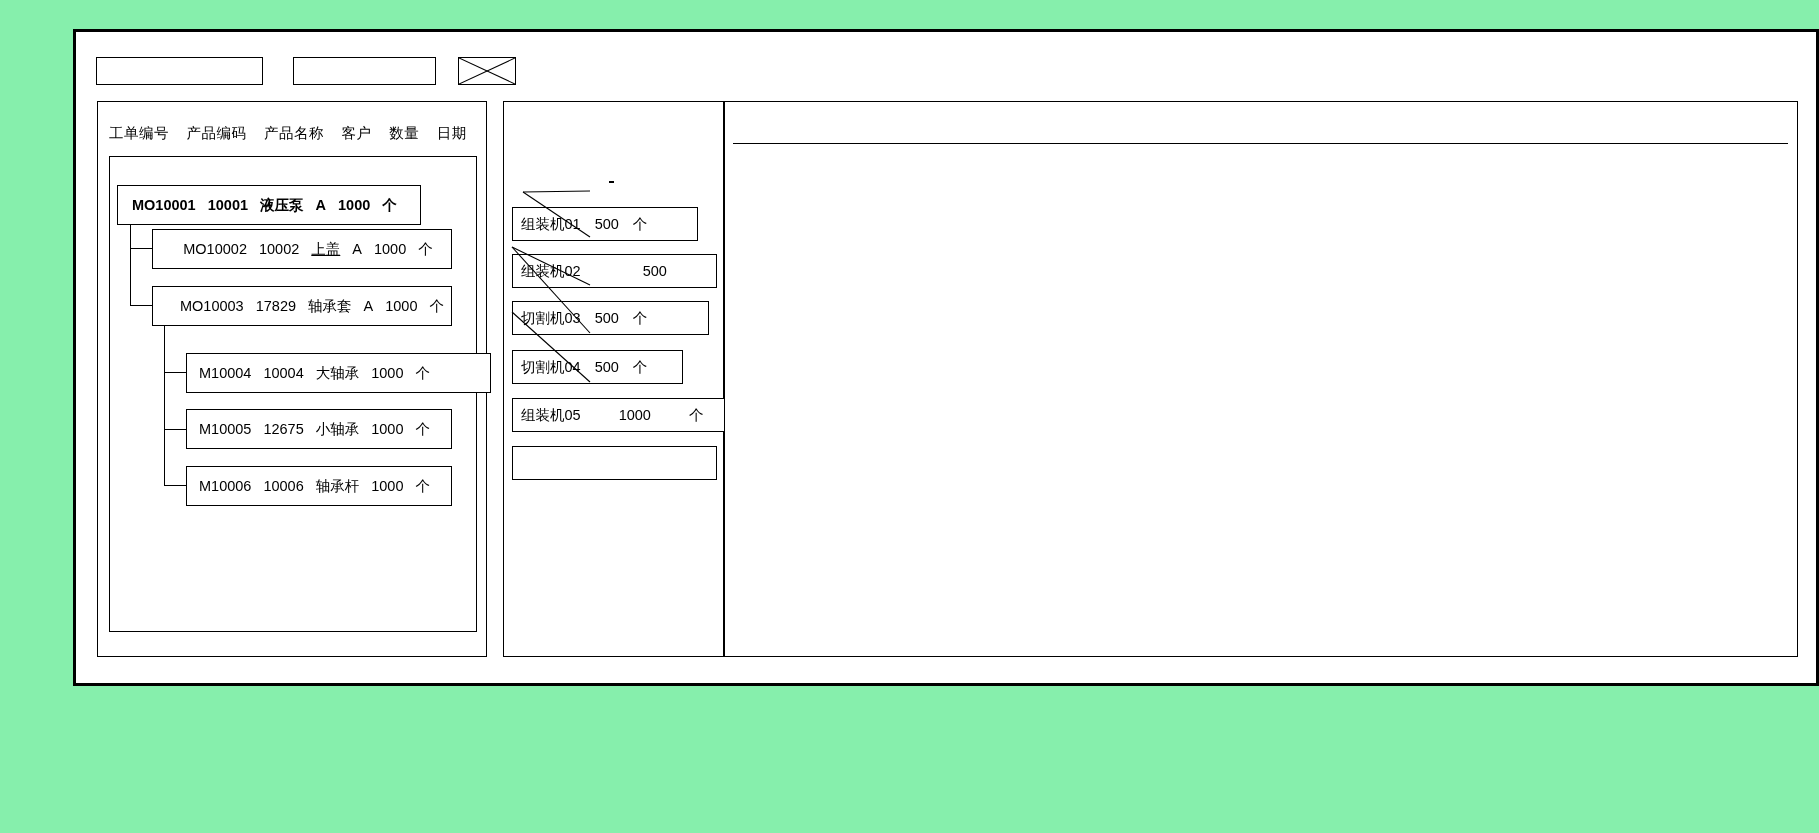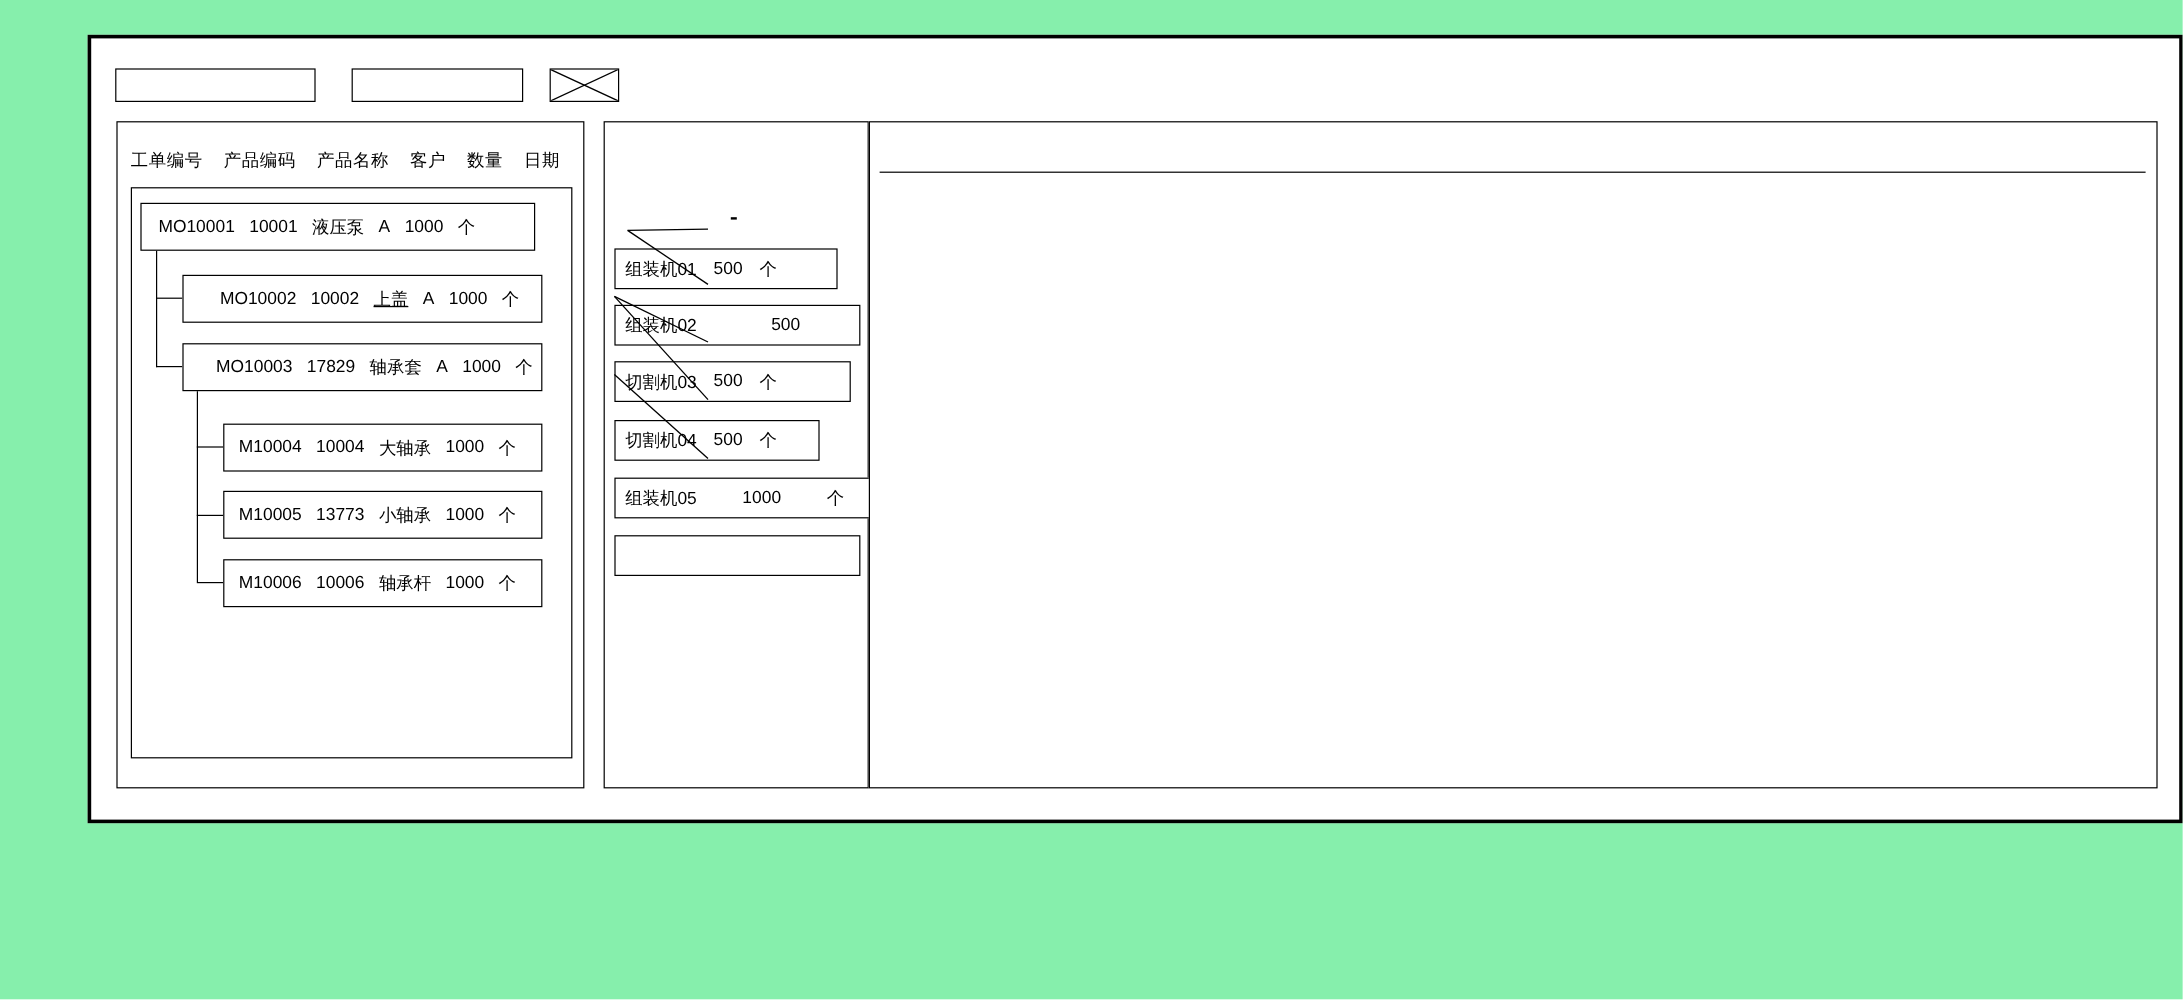--- a/index.html
+++ b/index.html
@@ -184,21 +184,21 @@
 
         <div class="conn v" style="left:20px; top:48px; height:101px;"></div>
         <div class="conn h" style="left:20px; top:91px; width:22px;"></div>
         <div class="conn h" style="left:20px; top:148px; width:22px;"></div>
 
         <div class="conn v" style="left:54px; top:168px; height:160px;"></div>
         <div class="conn h" style="left:54px; top:215px; width:22px;"></div>
         <div class="conn h" style="left:54px; top:272px; width:22px;"></div>
         <div class="conn h" style="left:54px; top:328px; width:22px;"></div>
 
-        <div class="tree-row" style="left:7px; top:12px; width:329px;">
+        <div class="tree-row" style="left:7px; top:28px; width:304px;font-weight:bold;">
           <span class="cell" style="margin-left:14px">MO10001</span>
           <span class="cell">10001</span>
           <span class="cell">液压泵</span>
           <span class="cell">A</span>
           <span class="cell">1000</span>
           <span class="cell">个</span>
         </div>
 
         <div class="tree-row" style="left:42px; top:72px; width:300px;justify-content:center;">
           <span class="cell" style="margin-left:12px">MO10002</span>
@@ -211,31 +211,31 @@
 
         <div class="tree-row" style="left:42px; top:129px; width:300px;padding-left:15px;">
           <span class="cell" style="margin-left:12px">MO10003</span>
           <span class="cell">17829</span>
           <span class="cell">轴承套</span>
           <span class="cell">A</span>
           <span class="cell">1000</span>
           <span class="cell">个</span>
         </div>
 
-        <div class="tree-row" style="left:76px; top:196px; width:266px;">
+        <div class="tree-row" style="left:76px; top:196px; width:305px;">
           <span class="cell" style="margin-left:12px">M10004</span>
           <span class="cell">10004</span>
           <span class="cell">大轴承</span>
           <span class="cell">1000</span>
           <span class="cell">个</span>
         </div>
 
         <div class="tree-row" style="left:76px; top:252px; width:266px;">
           <span class="cell" style="margin-left:12px">M10005</span>
-          <span class="cell">13773</span>
+          <span class="cell">12675</span>
           <span class="cell">小轴承</span>
           <span class="cell">1000</span>
           <span class="cell">个</span>
         </div>
 
         <div class="tree-row" style="left:76px; top:309px; width:266px;">
           <span class="cell" style="margin-left:12px">M10006</span>
           <span class="cell">10006</span>
           <span class="cell">轴承杆</span>
           <span class="cell">1000</span>

